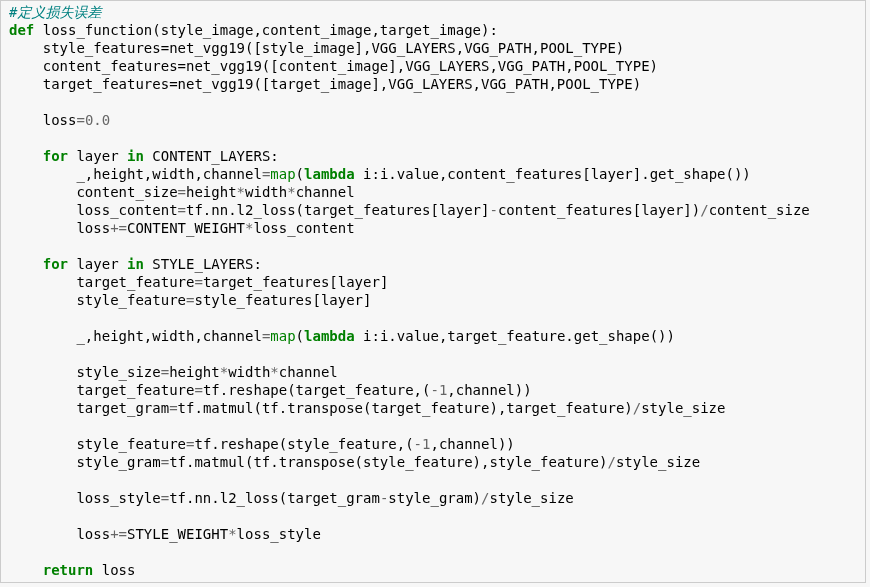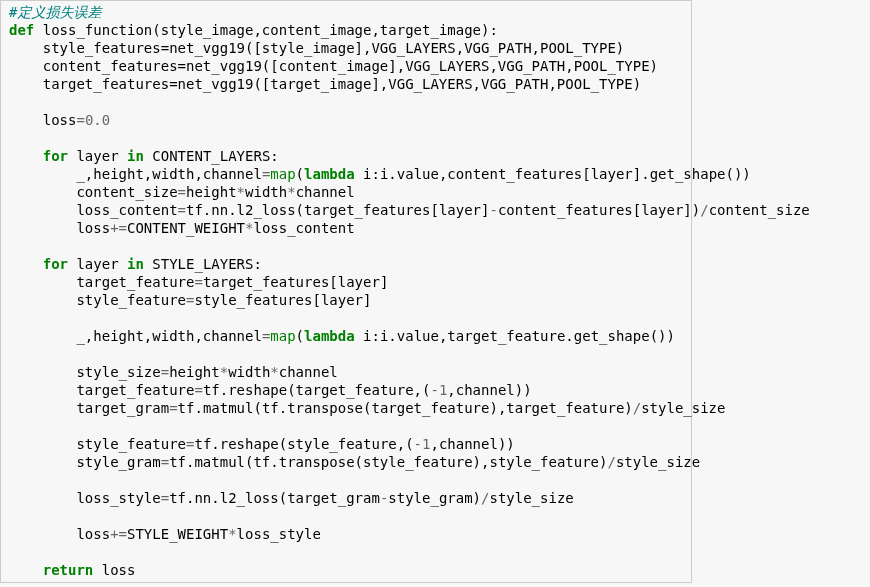--- a/index.html
+++ b/index.html
@@ -7,21 +7,21 @@
       padding: 0;
       background: #f7f7f7;
       font-family: "Courier New", Courier, monospace;
       font-size: 14px;
       line-height: 18px;
     }
     .code-container {
       background: #f7f7f7;
       border: 1px solid #ccc;
       padding: 2px 8px;
-      width: 692px;
+      width: 866px;
       min-height: 583px;
       box-sizing: border-box;
     }
     pre {
       margin: 0;
       white-space: pre;
     }
     .comment { color: #008080; font-style: italic; }
     .keyword { color: #008000; font-weight: bold; }
     .builtin { color: #008000; }

